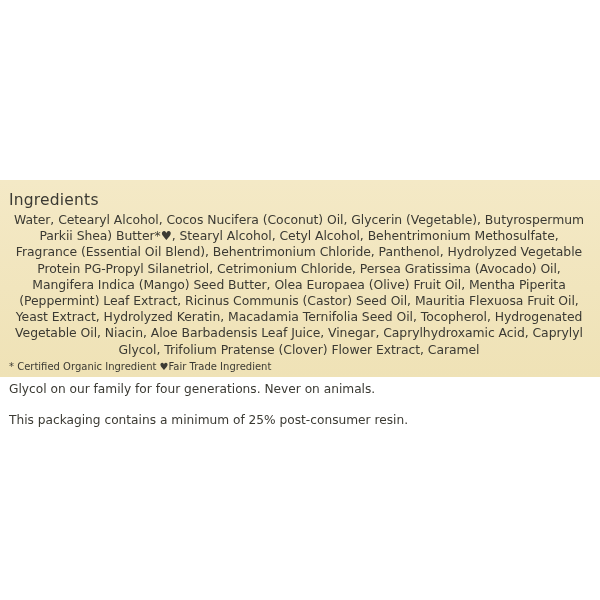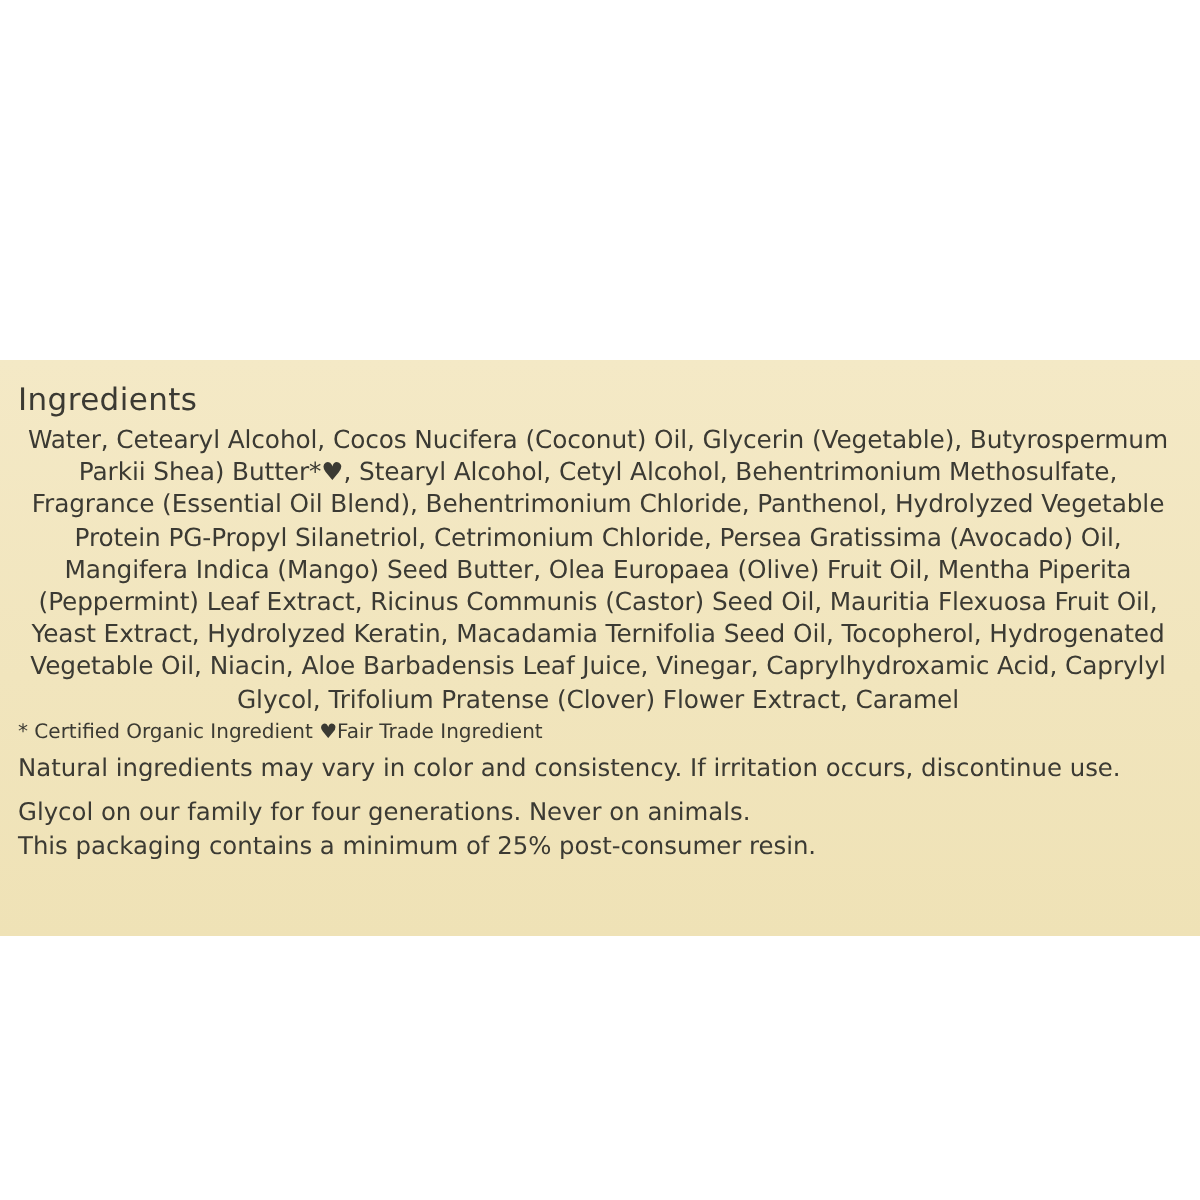--- a/index.html
+++ b/index.html
@@ -18,21 +18,21 @@
     width: 600px;
     height: 600px;
     background: #ffffff;
   }
   
   #label-panel {
     position: absolute;
     left: 0px;
     top: 180px;
     width: 600px;
-    height: 288px;
+    height: 197px;
     background: #f2e7c2;
     background: linear-gradient(180deg, #f4e9c6 0%, #f1e5bd 55%, #efe2b6 100%);
   }
   #label-inner {
     position: absolute;
     left: 9px;
     top: 11px;
     right: 8px;
   }
   .heading {
@@ -60,38 +60,37 @@
   .note-line {
     font-size: 12.2px;
     line-height: 16.2px;
     color: #3b3a33;
     margin: 1px 0 0 0;
   }
   .gap-sm {
     margin-top: 6px;
   }
   .gap-xs {
-    margin-top: 0;
+    margin-top: 15px;
   }
 </style>
 </head>
 <body>
 
 <div id="page">
 
   <div id="label-panel">
     <div id="label-inner">
 
       <p class="heading">Ingredients</p>
 
       <p class="ingredients-body">Water, Cetearyl Alcohol, Cocos Nucifera (Coconut) Oil, Glycerin (Vegetable), Butyrospermum Parkii Shea) Butter*♥, Stearyl Alcohol, Cetyl Alcohol, Behentrimonium Methosulfate, Fragrance (Essential Oil Blend), Behentrimonium Chloride, Panthenol, Hydrolyzed Vegetable Protein PG-Propyl Silanetriol, Cetrimonium Chloride, Persea Gratissima (Avocado) Oil, Mangifera Indica (Mango) Seed Butter, Olea Europaea (Olive) Fruit Oil, Mentha Piperita (Peppermint) Leaf Extract, Ricinus Communis (Castor) Seed Oil, Mauritia Flexuosa Fruit Oil, Yeast Extract, Hydrolyzed Keratin, Macadamia Ternifolia Seed Oil, Tocopherol, Hydrogenated Vegetable Oil, Niacin, Aloe Barbadensis Leaf Juice, Vinegar, Caprylhydroxamic Acid, Caprylyl Glycol, Trifolium Pratense (Clover) Flower Extract, Caramel</p>
 
       <p class="certified-line">* Certified Organic Ingredient  ♥Fair Trade Ingredient</p>
 
-      <p class="note-line">Natural ingredients may vary in color and consistency. If irritation occurs, discontinue use.</p>
 
       <p class="note-line gap-sm">Glycol on our family for four generations. Never on animals.</p>
 
       <p class="note-line gap-xs">This packaging contains a minimum of 25% post-consumer resin.</p>
 
     </div>
   </div>
 
 </div>
 

